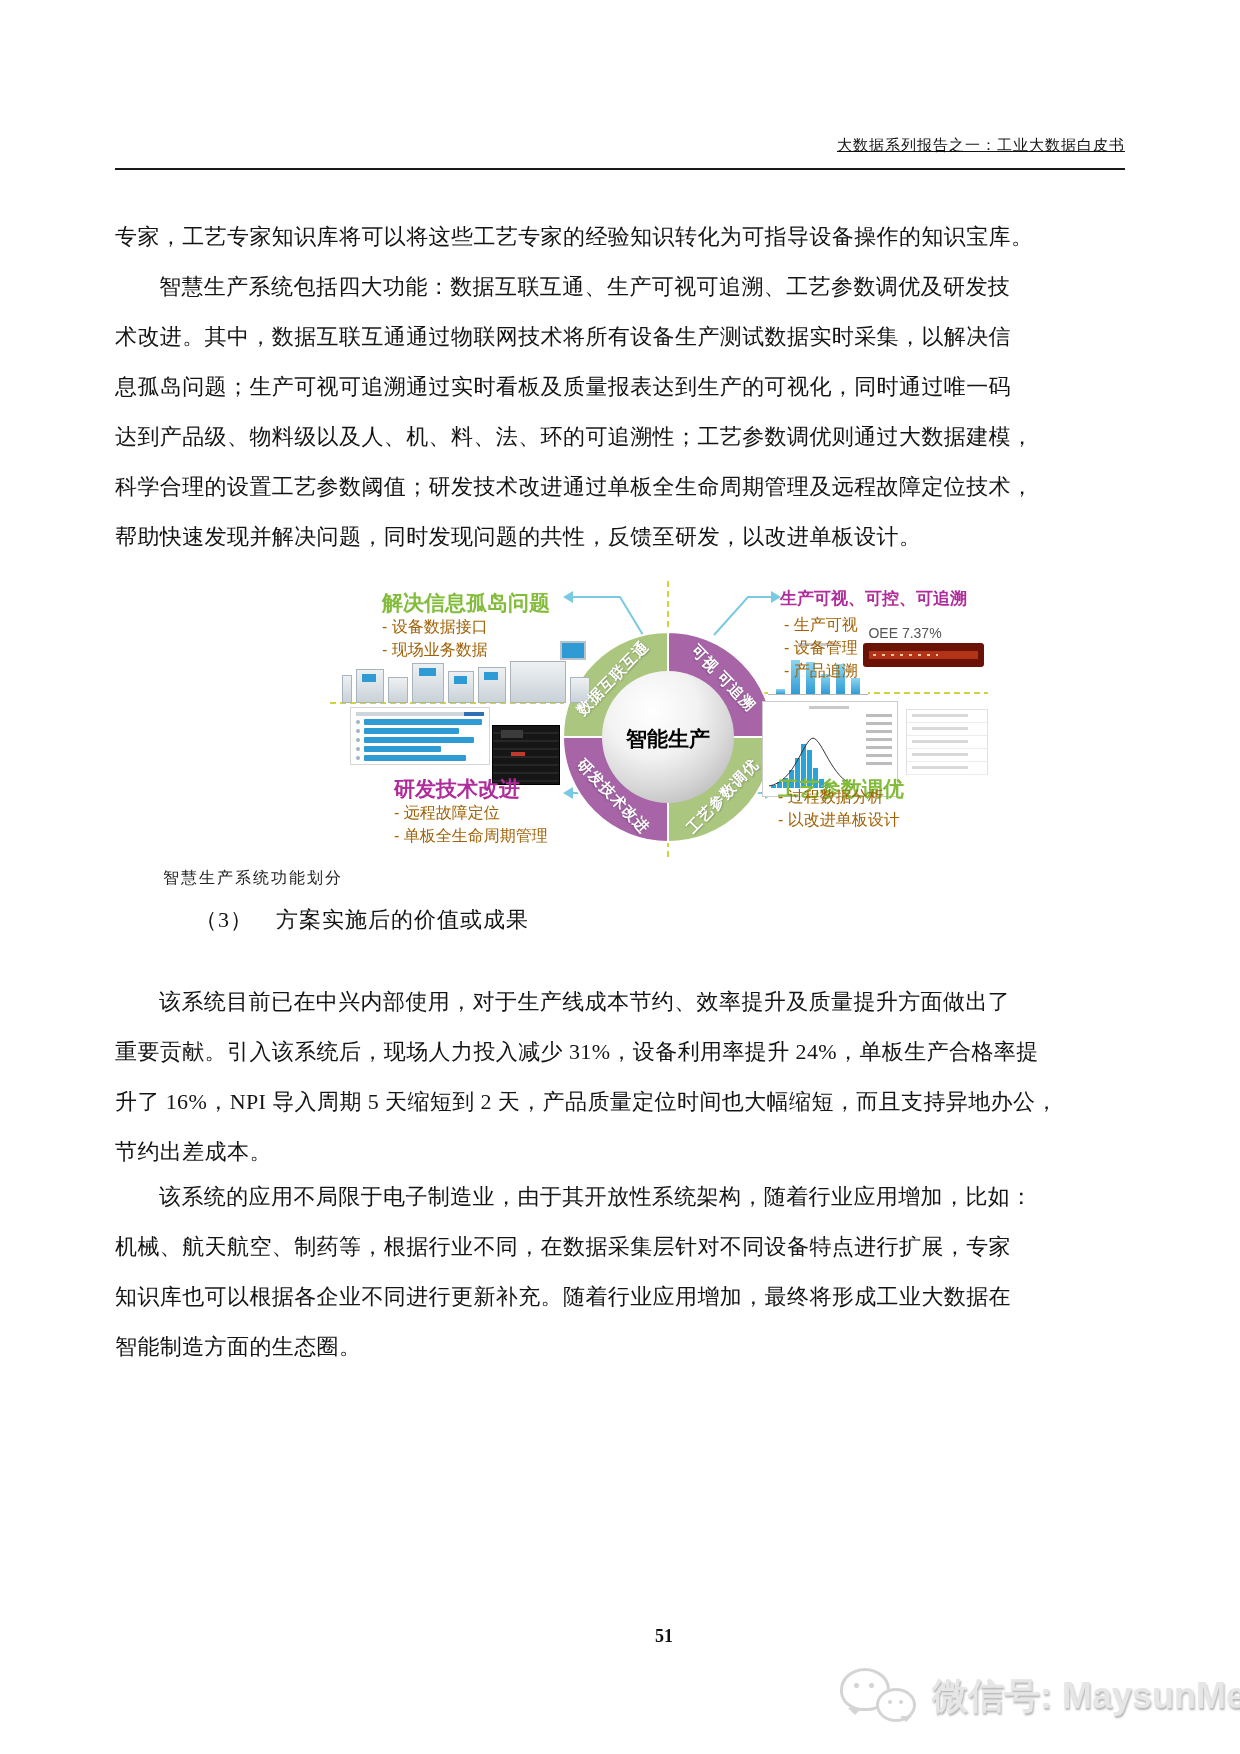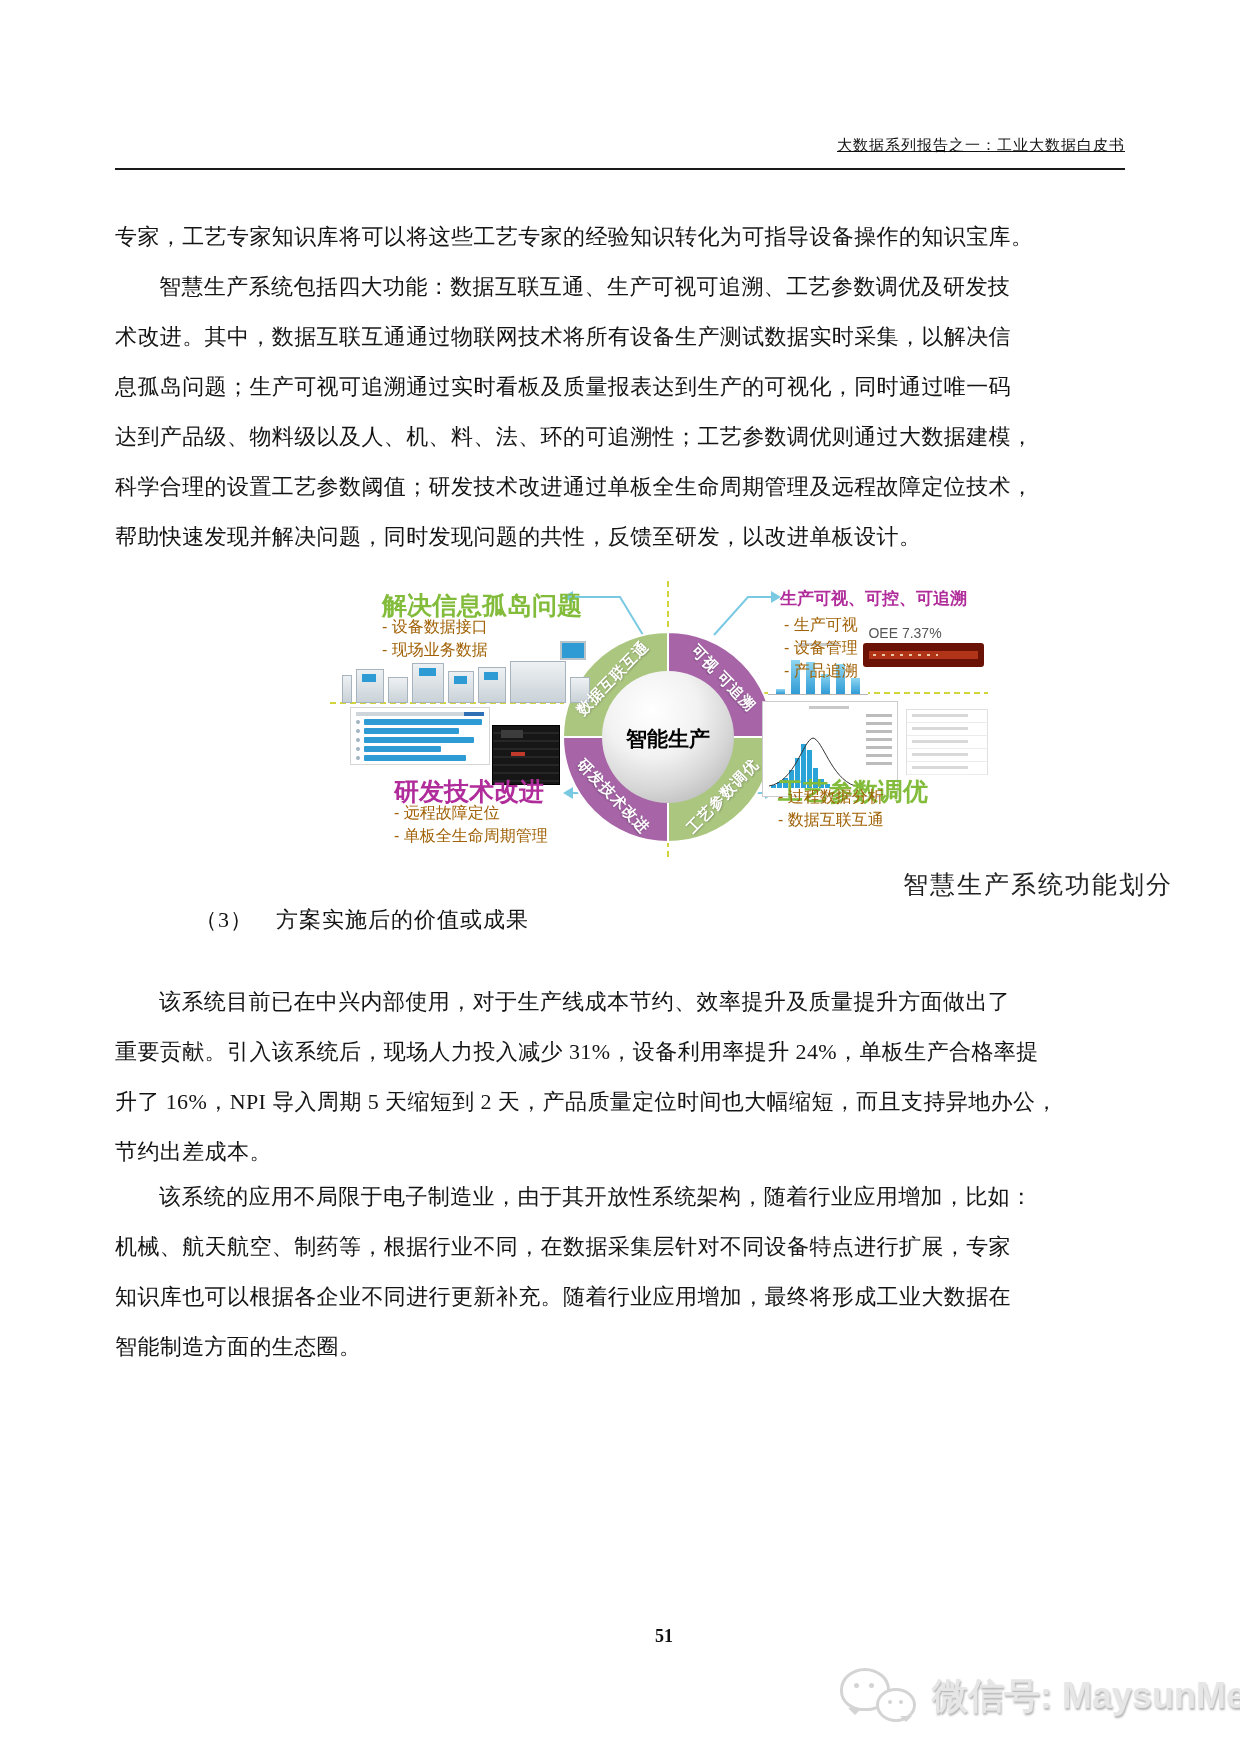--- a/index.html
+++ b/index.html
@@ -14,21 +14,21 @@
   
   .p{position:absolute;left:115px;width:1010px;font-size:22px;color:#141414;}
   .line{height:50px;line-height:50px;white-space:nowrap;letter-spacing:0.4px;}
   .indent{padding-left:44px;}
   .h3{position:absolute;left:195px;top:905px;font-size:22px;letter-spacing:1px;color:#141414;}
 
   
   .figure{position:absolute;left:320px;top:575px;width:670px;height:290px;
           font-family:"Liberation Sans","DejaVu Sans",sans-serif;}
   .figure svg.base{position:absolute;left:0;top:0;z-index:1;}
-  .flabel{position:absolute;z-index:4;font-weight:bold;font-size:25px;white-space:nowrap;}
+  .flabel{position:absolute;z-index:4;font-weight:bold;font-size:21px;white-space:nowrap;}
   .flabel.green{color:#82bc3a;}
   .flabel.magenta{color:#b02c9b;}
   .fitems{position:absolute;z-index:4;font-size:16px;line-height:23px;color:#a16207;white-space:nowrap;}
   .ringtext{position:absolute;z-index:3;width:120px;text-align:center;color:#fff;font-weight:bold;
             font-size:15px;letter-spacing:1px;text-shadow:0 1px 2px rgba(0,0,0,.3);white-space:nowrap;}
   .centerlabel{position:absolute;z-index:3;left:288px;top:150px;width:120px;text-align:center;
                font-size:21px;font-weight:bold;color:#000;}
 
   
   .equip{position:absolute;z-index:2;left:22px;top:70px;width:272px;height:58px;
@@ -67,21 +67,21 @@
   .hbars i{display:block;width:5px;background:#2aa3d8;}
   .hist svg{position:absolute;left:4px;bottom:6px;}
   .hstats{position:absolute;right:5px;top:12px;}
   .hstats i{display:block;width:26px;height:3px;background:#bcbcbc;margin-bottom:5px;}
   .tablemini{position:absolute;z-index:2;left:586px;top:134px;width:82px;height:66px;background:#fff;
              border:1px solid #e0e0e0;box-sizing:border-box;}
   .tablemini .r{height:12px;border-bottom:1px solid #ececec;position:relative;}
   .tablemini .r::after{content:"";position:absolute;left:5px;top:4px;width:70%;height:3px;background:#d9d9d9;}
 
   
-  .caption{position:absolute;left:163px;top:868px;width:1010px;text-align:right;font-size:25px;
+  .caption{position:absolute;left:163px;top:868px;width:1010px;text-align:left;font-size:16px;
            letter-spacing:2px;color:#222;}
 
   
   .pagenum{position:absolute;left:640px;top:1626px;width:48px;text-align:center;font-size:18px;
            font-weight:bold;color:#111;}
   .wm{position:absolute;left:838px;top:1666px;display:flex;align-items:center;gap:14px;z-index:5;
       font-family:"Liberation Sans","DejaVu Sans",sans-serif;}
   .wm-text{font-size:36px;font-weight:bold;color:#e6e6e6;
            text-shadow:1px 2px 2px rgba(120,120,120,.55),-1px -1px 1px #ffffff;white-space:nowrap;}
   .wx-icon{position:relative;width:80px;height:60px;}
@@ -165,21 +165,21 @@
       <div>- 产品追溯</div>
     </div>
     <div class="flabel magenta" style="left:74px;top:200px;">研发技术改进</div>
     <div class="fitems" style="left:74px;top:226px;">
       <div>- 远程故障定位</div>
       <div>- 单板全生命周期管理</div>
     </div>
     <div class="flabel green" style="left:458px;top:200px;">工艺参数调优</div>
     <div class="fitems" style="left:458px;top:210px;">
       <div>- 过程数据分析</div>
-      <div>- 数据互联互通</div>
+      <div>- 以改进单板设计</div>
     </div>
 
     <div class="equip">
       <div class="machine" style="width:8px;height:26px;"></div>
       <div class="machine" style="width:26px;height:32px;">
           <div class="scr"></div>
         </div>
       <div class="machine" style="width:18px;height:24px;"></div>
       <div class="machine" style="width:30px;height:38px;">
           <div class="scr"></div>

